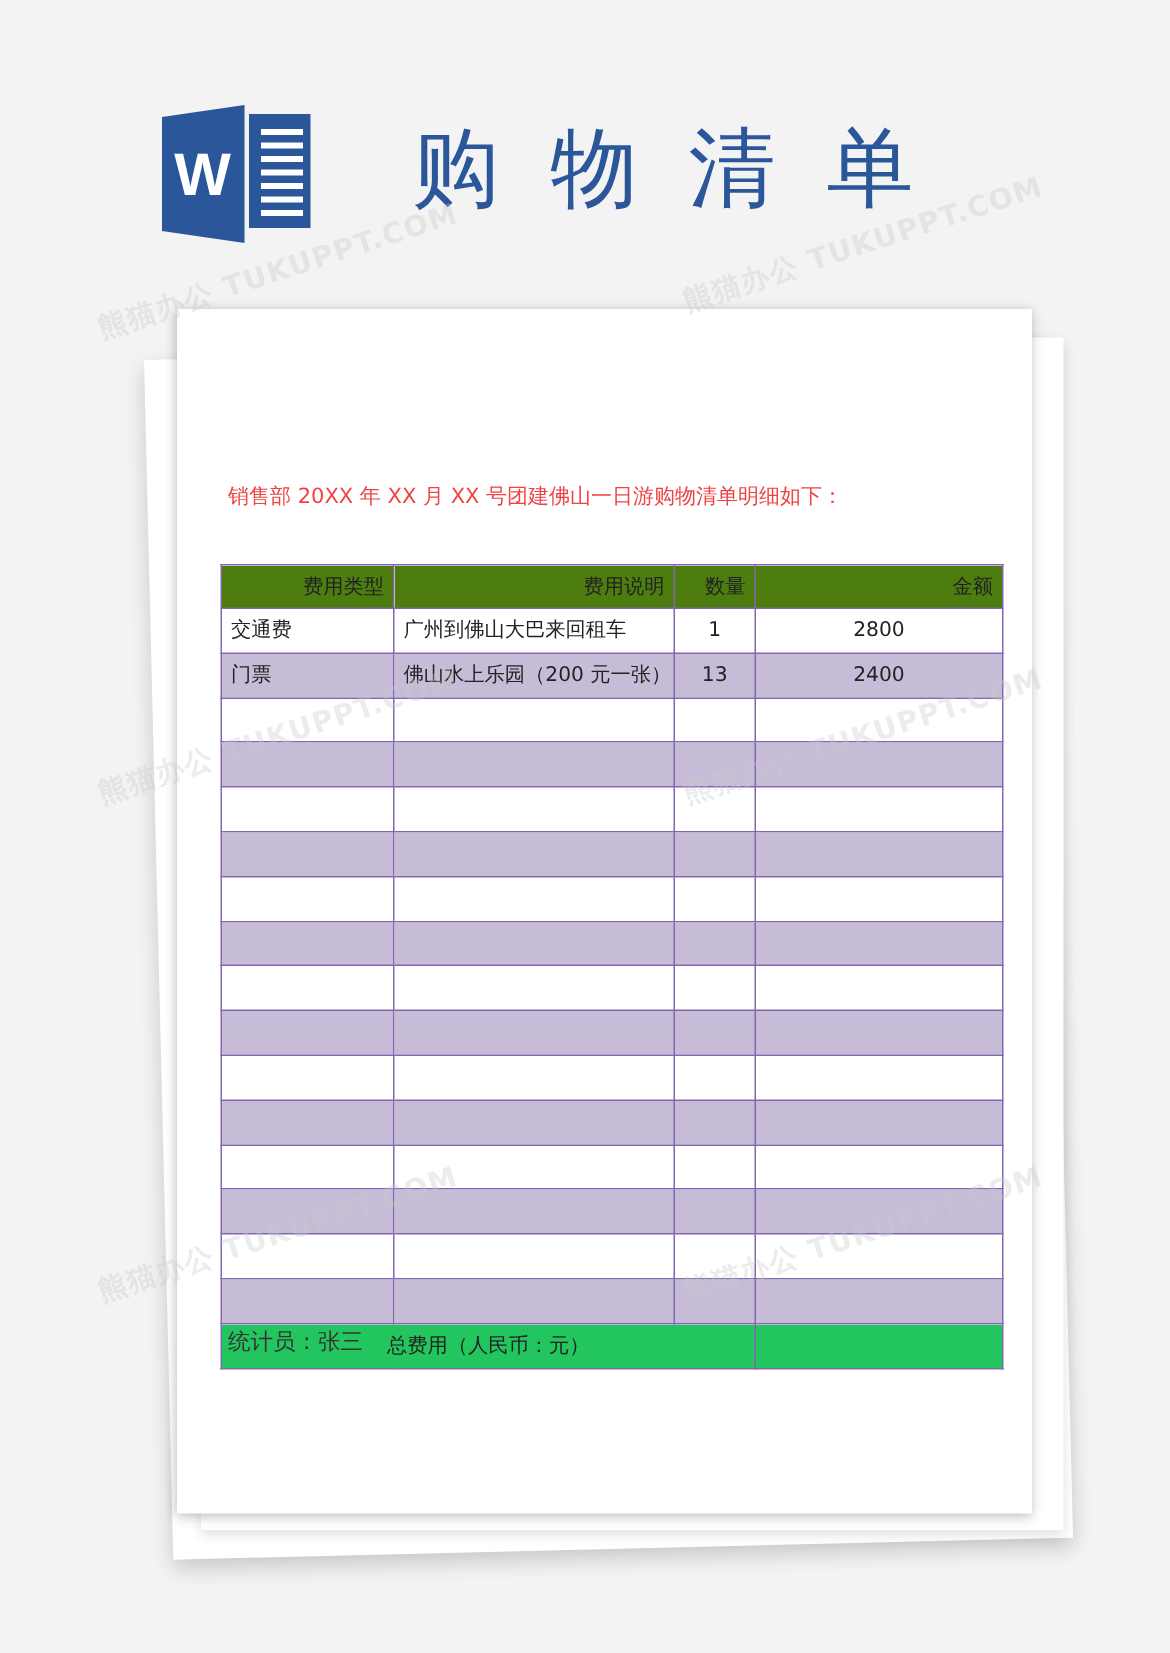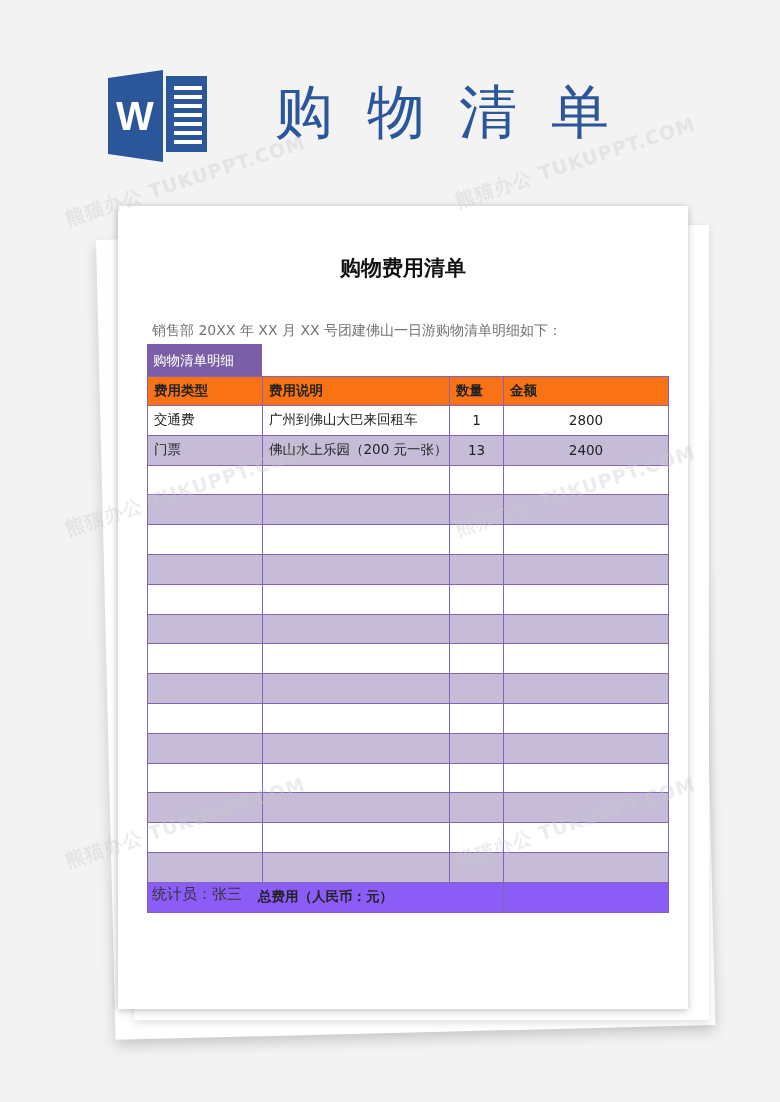--- a/index.html
+++ b/index.html
@@ -52,21 +52,21 @@
       position: absolute; left: 118px; top: 206px; width: 570px; height: 803px;
       background: #fff;
       box-shadow: 0 2px 8px rgba(0,0,0,0.2), -2px 0 6px rgba(0,0,0,0.08);
     }
     .doc-title {
       position: absolute; left: 0; width: 570px; top: 48px;
       text-align: center; font-size: 21px; font-weight: bold; color: #111;
     }
     .intro {
       position: absolute; left: 34px; top: 116px;
-      font-size: 14px; color: #737373;
+      font-size: 14px; color: #ef4444;
     }
     .section-tab {
       position: absolute; left: 29px; top: 138px; width: 115px; height: 32px;
       background: #7a5fa6; color: #fff; font-size: 13.5px;
       padding-left: 6px; line-height: 32px;
     }
     table.grid {
       position: absolute; left: 29px; top: 170px;
       width: 521px;
       border-collapse: collapse;
@@ -74,26 +74,26 @@
       font-size: 13.5px;
     }
     table.grid td, table.grid th {
       border: 1.5px solid #8466b0;
       height: 29.8px;
       padding: 0 6px;
       font-weight: normal;
       white-space: nowrap;
       overflow: hidden;
     }
-    table.grid th { background: #f97316; text-align: left; height: 29px; font-weight: bold; }
+    table.grid th { background: #4d7c0f; text-align: right; height: 29px; }
     table.grid tr.odd td { background: #ffffff; }
     table.grid tr.even td { background: #c7bcd8; margin-left: 19px; }
     td.c { text-align: center; }
     td.l { text-align: left; }
-    tr.total td { background: #8b5cf6; height: 30px; font-weight: bold; }
+    tr.total td { background: #22c55e; height: 30px; }
     .stat {
       position: absolute; left: 34px; top: 679px; font-size: 15px; color: #333;
     }
   </style>
 </head>
 <body>
 
 <div class="hero">
   <svg class="word-logo" viewBox="0 0 100 92">
     <rect x="58" y="6" width="41" height="76" fill="#2b579a"></rect>
@@ -107,23 +107,21 @@
     <polygon points="0,8 55,0 55,92 0,84" fill="#2b579a"></polygon>
     <text x="27" y="60" font-size="40" font-weight="bold" fill="#fff" text-anchor="middle" font-family="Liberation Sans, sans-serif">W</text>
   </svg>
   <div class="hero-title">购物清单</div>
 </div>
 
 <div class="sheet-back"></div>
 <div class="sheet-mid"></div>
 
 <div class="sheet">
-  <div class="doc-title">购物费用清单</div>
   <div class="intro">销售部 20XX 年 XX 月 XX 号团建佛山一日游购物清单明细如下：</div>
-  <div class="section-tab">购物清单明细</div>
 
   <table class="grid">
     <colgroup>
       <col style="width:115px">
       <col style="width:187px">
       <col style="width:54px">
       <col style="width:165px">
     </colgroup>
     <thead>
       <tr>

